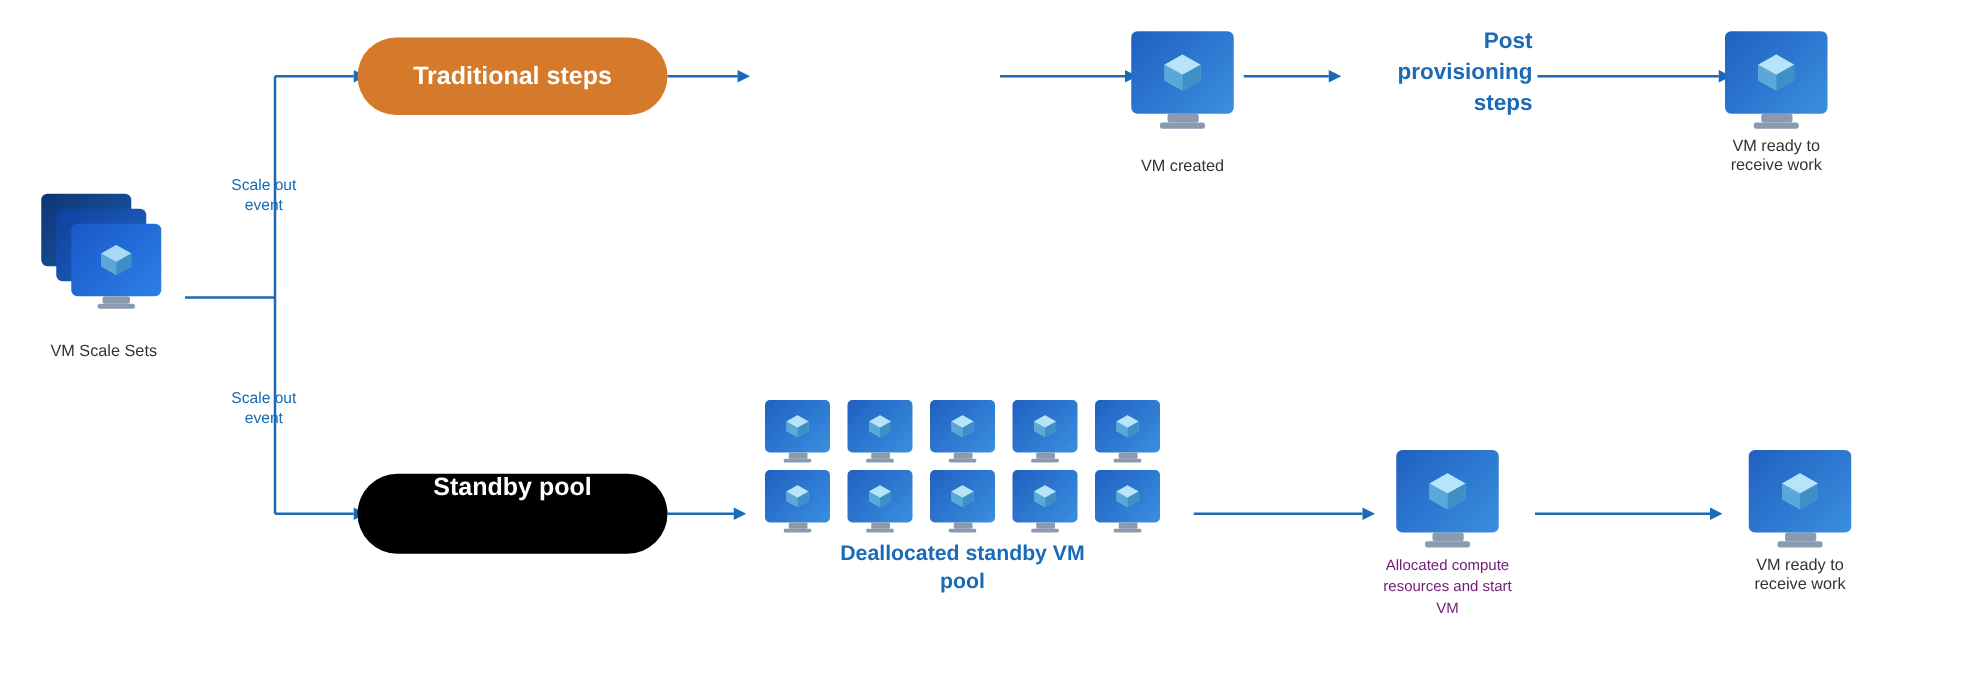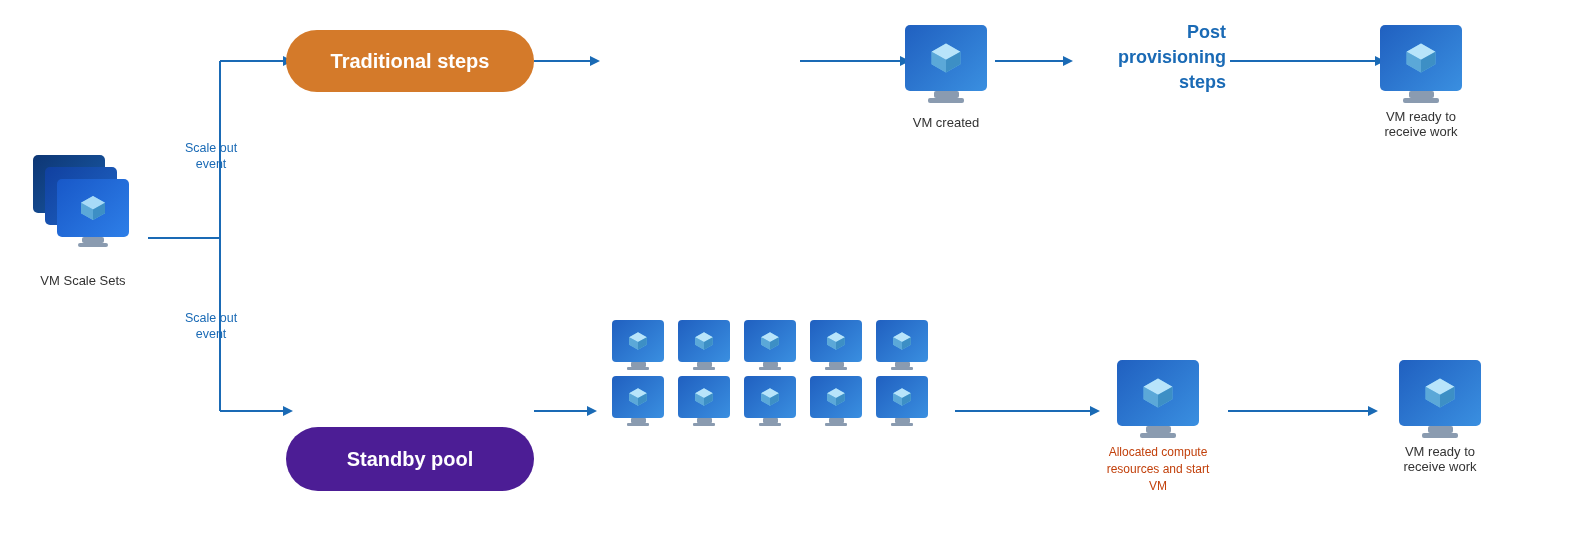--- a/index.html
+++ b/index.html
@@ -119,26 +119,25 @@
       color: #ffffff;
     }
 
     
     .standby-pool {
       position: absolute;
       left: 286px;
       top: 379px;
       width: 248px;
       height: 64px;
-      background: #4c1d95;
+      background: #000000;
       border-radius: 32px;
       display: flex;
-      align-items: center;
+      align-items: flex-start;
       justify-content: center;
-      margin-top: 48px;
     }
 
     .standby-pool-label {
       font-size: 20px;
       font-weight: 600;
       color: #ffffff;
     }
 
     
     .allocate-vm-text {
@@ -376,21 +375,21 @@
       <div class="monitor" style="background: linear-gradient(135deg, #2060c0, #3a8fe0); width:82px; height:66px; border-radius:5px;">
         <svg width="36" height="36" viewBox="0 0 40 40">
           <polygon points="20,4 36,13 36,27 20,36 4,27 4,13" fill="#7ac5f0" opacity="0.9"></polygon>
           <polygon points="20,4 36,13 20,22 4,13" fill="#b8e4fa"></polygon>
           <polygon points="4,13 20,22 20,36 4,27" fill="#5ba8d8"></polygon>
           <polygon points="36,13 20,22 20,36 36,27" fill="#3d8fc5"></polygon>
         </svg>
       </div>
       <div class="monitor-stand" style="width:25px; height:7px; background:#8a9bb0; border-radius:2px;"></div>
       <div class="monitor-base" style="width:36px; height:5px; background:#8a9bb0; border-radius:2px;"></div>
-      <div class="vm-label" style="margin-top:12px; font-size:13px; color:#333;">VM created</div>
+      <div class="vm-label" style="margin-top:22px; font-size:13px; color:#333;">VM created</div>
     </div>
   </div>
 
   <div class="post-prov-text">
     <span style="font-size:18px; font-weight:600; color:#1a6ab5; line-height:1.4;">Post<br>provisioning<br>steps</span>
   </div>
 
   <div class="vm-ready-top">
     <div class="vm-single">
       <div class="monitor" style="background: linear-gradient(135deg, #2060c0, #3a8fe0); width:82px; height:66px; border-radius:5px;">
@@ -525,35 +524,37 @@
               <polygon points="20,4 36,13 36,27 20,36 4,27 4,13" fill="#7ac5f0" opacity="0.9"></polygon>
               <polygon points="20,4 36,13 20,22 4,13" fill="#b8e4fa"></polygon>
               <polygon points="4,13 20,22 20,36 4,27" fill="#5ba8d8"></polygon>
               <polygon points="36,13 20,22 20,36 36,27" fill="#3d8fc5"></polygon>
             </svg>
         </div>
         <div style="width:15px;height:5px;background:#8a9bb0;border-radius:1px;"></div>
         <div style="width:22px;height:3px;background:#8a9bb0;border-radius:1px;"></div>
       </div>
     </div>
+    <div class="deallocated-label" style="white-space:pre-line; text-align:center;">Deallocated standby VM
+pool</div>
   </div>
 
   <div class="allocated-compute">
     <div class="vm-single">
       <div class="monitor" style="background: linear-gradient(135deg, #2060c0, #3a8fe0); width:82px; height:66px; border-radius:5px;">
         <svg width="36" height="36" viewBox="0 0 40 40">
           <polygon points="20,4 36,13 36,27 20,36 4,27 4,13" fill="#7ac5f0" opacity="0.9"></polygon>
           <polygon points="20,4 36,13 20,22 4,13" fill="#b8e4fa"></polygon>
           <polygon points="4,13 20,22 20,36 4,27" fill="#5ba8d8"></polygon>
           <polygon points="36,13 20,22 20,36 36,27" fill="#3d8fc5"></polygon>
         </svg>
       </div>
       <div class="monitor-stand" style="width:25px; height:7px; background:#8a9bb0; border-radius:2px;"></div>
       <div class="monitor-base" style="width:36px; height:5px; background:#8a9bb0; border-radius:2px;"></div>
-      <div class="vm-label" style="margin-top:6px; font-size:12px; color:#c2410c; text-align:center; line-height:1.4;">Allocated compute<br>resources and start<br>VM</div>
+      <div class="vm-label" style="margin-top:6px; font-size:12px; color:#701a75; text-align:center; line-height:1.4;">Allocated compute<br>resources and start<br>VM</div>
     </div>
   </div>
 
   <div class="vm-ready-bottom">
     <div class="vm-single">
       <div class="monitor" style="background: linear-gradient(135deg, #2060c0, #3a8fe0); width:82px; height:66px; border-radius:5px;">
         <svg width="36" height="36" viewBox="0 0 40 40">
           <polygon points="20,4 36,13 36,27 20,36 4,27 4,13" fill="#7ac5f0" opacity="0.9"></polygon>
           <polygon points="20,4 36,13 20,22 4,13" fill="#b8e4fa"></polygon>
           <polygon points="4,13 20,22 20,36 4,27" fill="#5ba8d8"></polygon>

